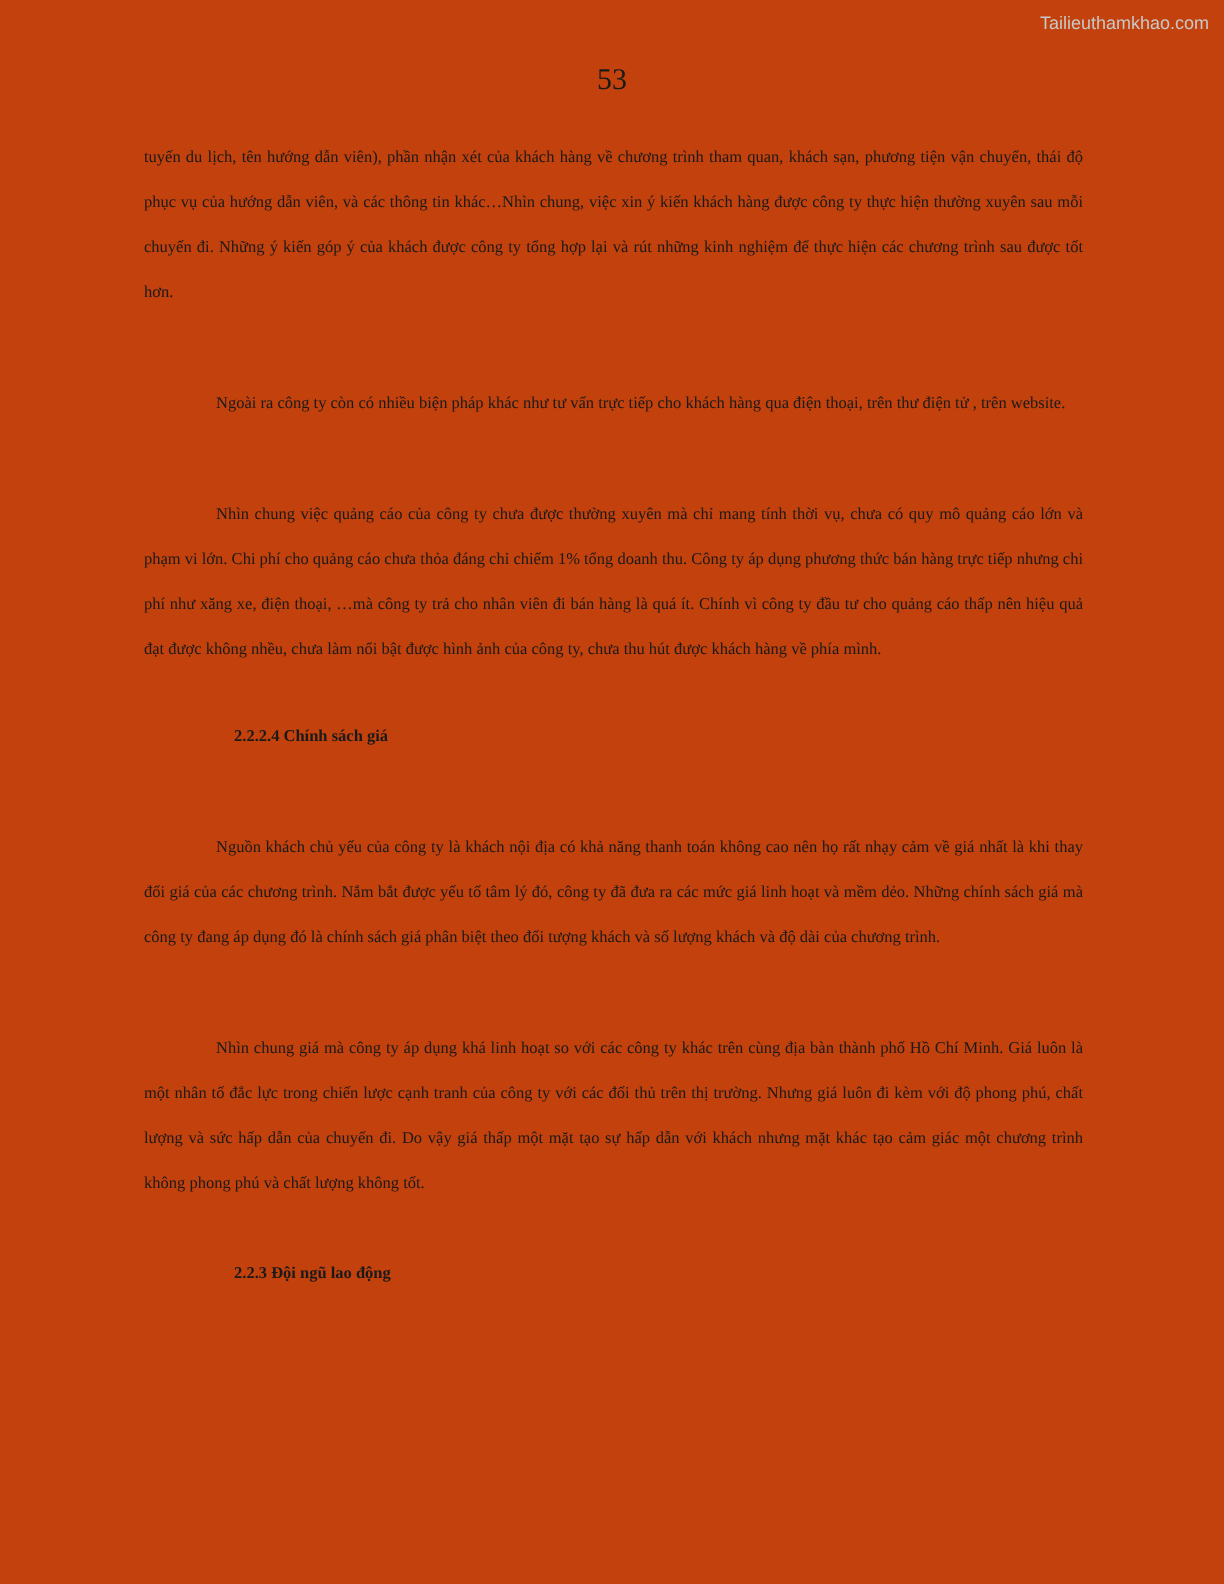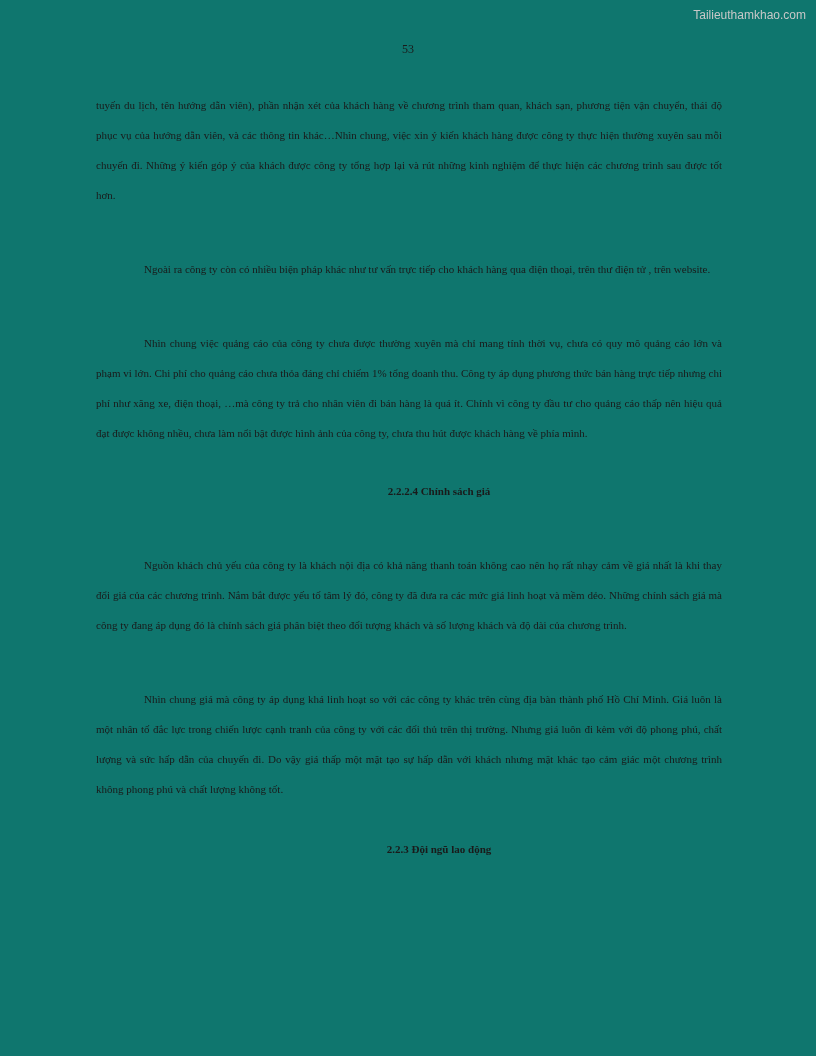--- a/index.html
+++ b/index.html
@@ -8,56 +8,56 @@
     height: 1056px;
     background: #ffffff;
     font-family: "Liberation Serif", "DejaVu Serif", serif;
     color: #1a1a1a;
     overflow: hidden;
   }
   .page {
     position: relative;
     width: 816px;
     height: 1056px;
-    background: #0f766e;
+    background: #c2410c;
   }
   .watermark {
     position: absolute;
     top: 8px;
     right: 10px;
     font-family: "Liberation Sans", sans-serif;
     font-size: 12px;
     color: #c8c8c8;
   }
   .page-number {
     position: absolute;
     top: 42px;
     left: 0;
     width: 100%;
     text-align: center;
-    font-size: 12px;
+    font-size: 20px;
     color: #1a1a1a;
   }
   .content {
     position: absolute;
     top: 90px;
     left: 96px;
     width: 626px;
     font-size: 11px;
     line-height: 30px;
     text-align: justify;
   }
   .para { text-align: justify; }
   .para.indent { text-indent: 48px; margin-top: 44px; }
   .heading {
     font-weight: bold;
     margin-top: 28px;
     margin-bottom: 26px;
     padding-left: 60px;
-    text-align: center;
+    text-align: left;
   }
   .heading.second { margin-top: 30px; }
 </style>
 </head>
 <body>
 
 <div class="page">
 
   <div class="watermark">Tailieuthamkhao.com</div>
 

